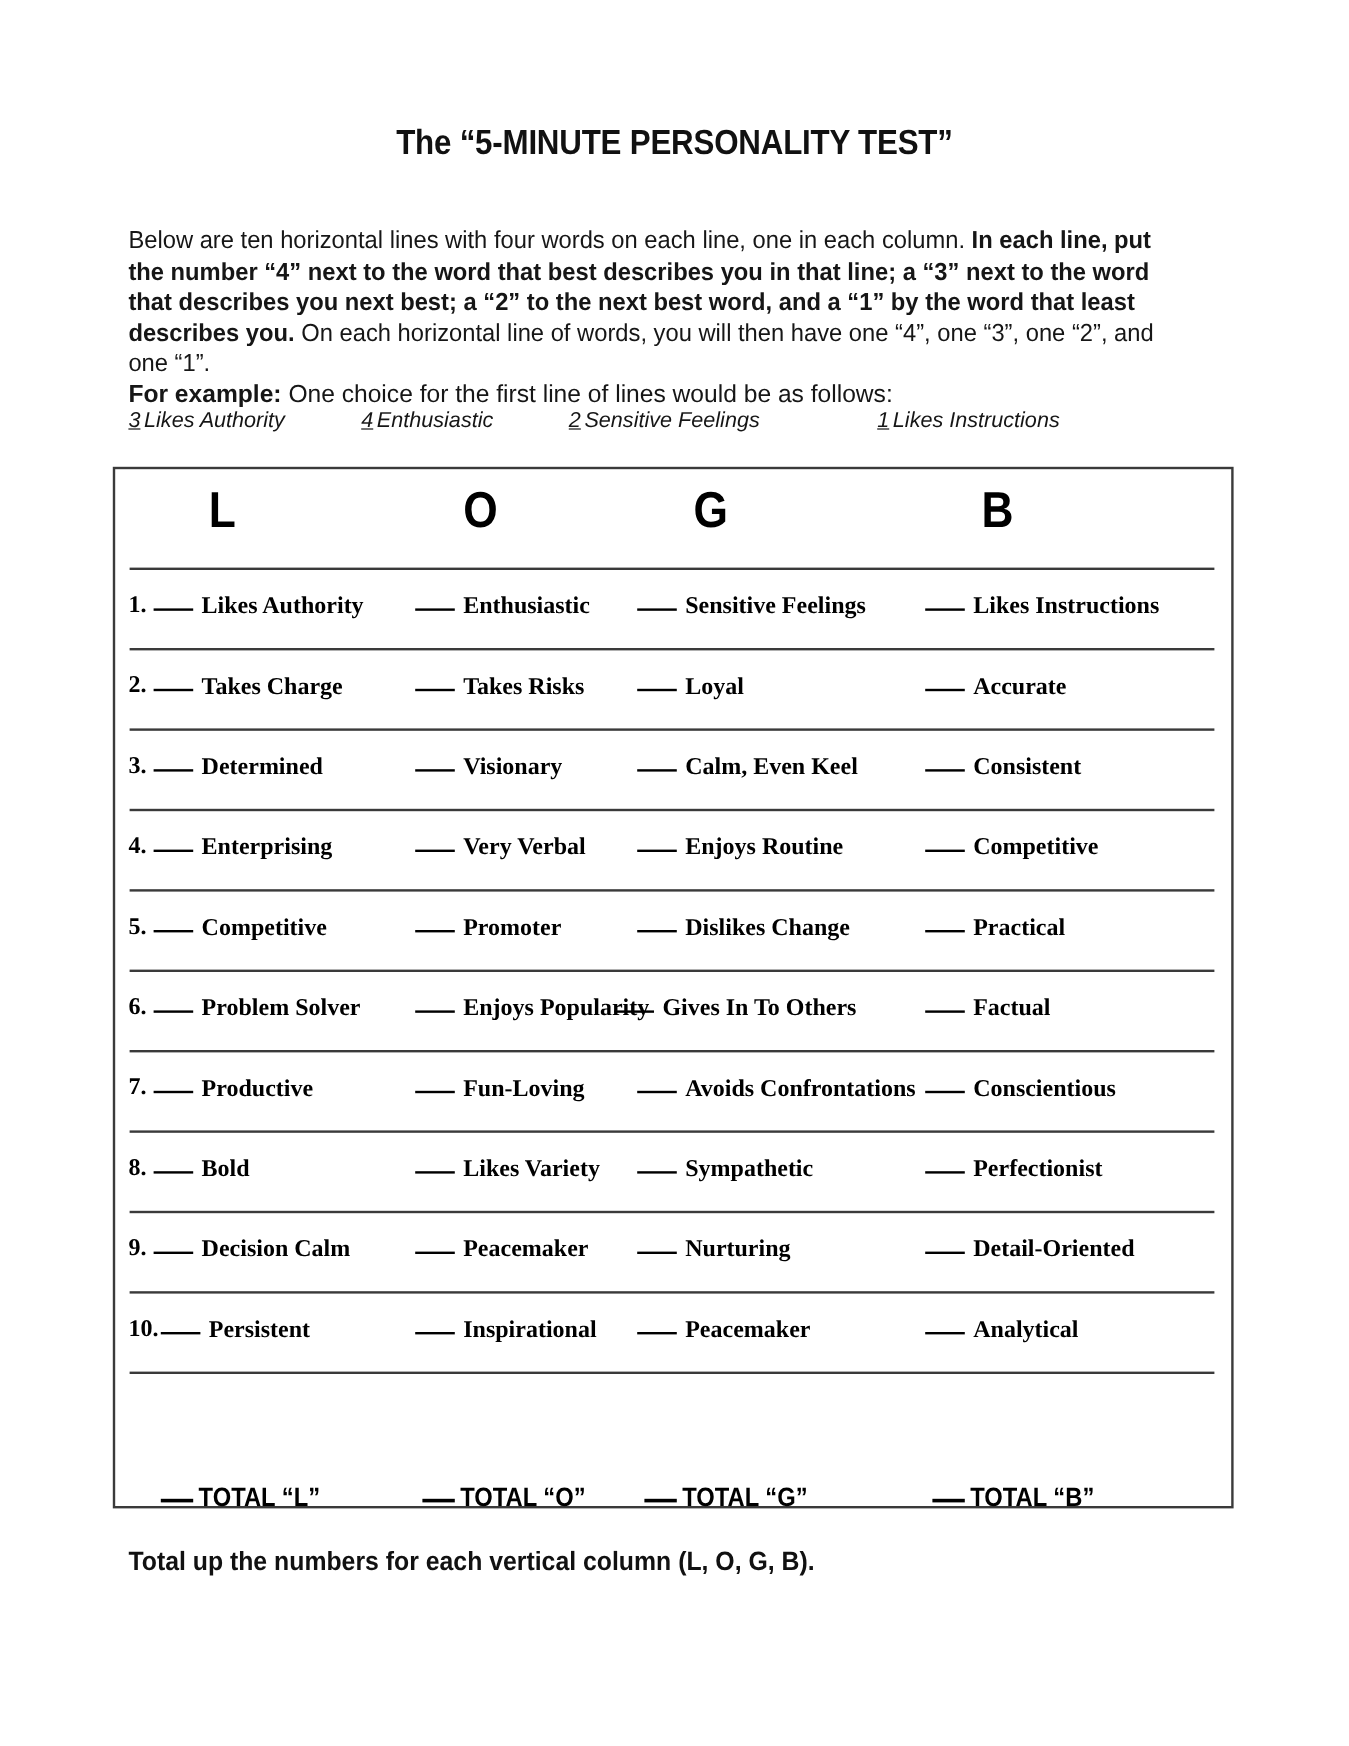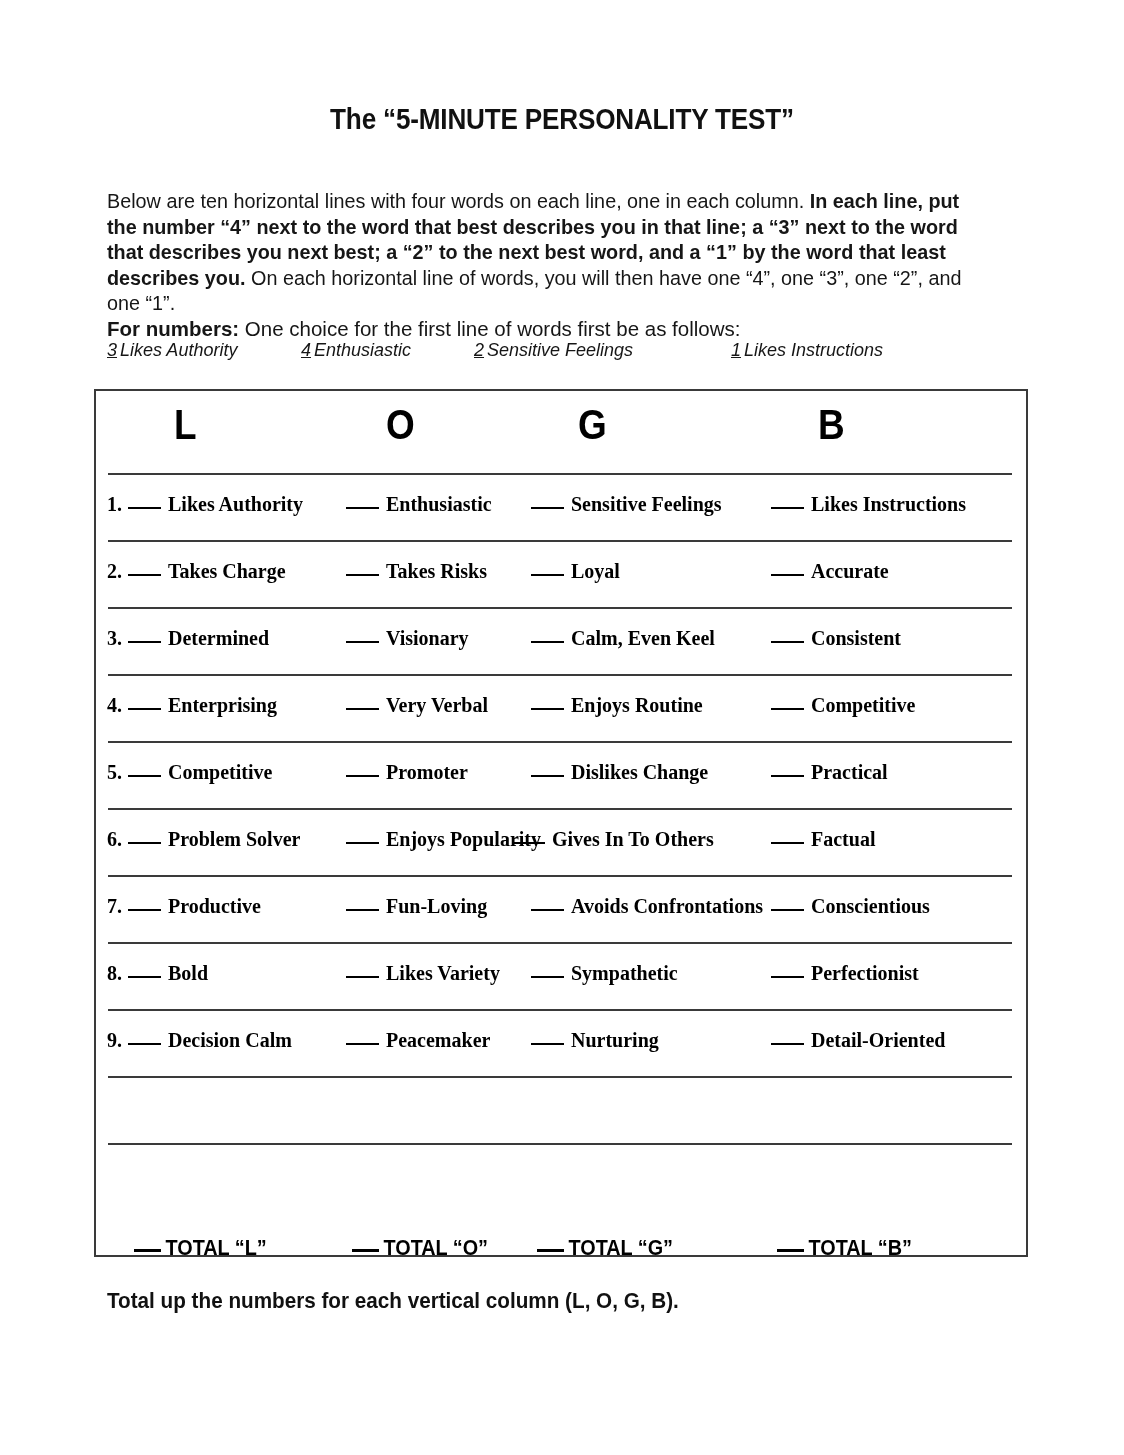--- a/index.html
+++ b/index.html
@@ -242,22 +242,22 @@
 
   <div class="doc-title">The “5-MINUTE PERSONALITY TEST”</div>
 
   <div class="intro">
     <span>Below are ten horizontal lines with four words on each line, one in each column.</span>
     <span class="b">In each line, put the number “4” next to the word that best describes you in that line; a “3” next to the word that describes you next best; a “2” to the next best word, and a “1” by the word that least describes you.</span>
     <span>On each horizontal line of words, you will then have one “4”, one “3”, one “2”, and one “1”.</span>
   </div>
 
   <div class="example-head">
-    <span class="b">For numbers:</span>
-    <span>One choice for the first line of words first be as follows:</span>
+    <span class="b">For example:</span>
+    <span>One choice for the first line of lines would be as follows:</span>
   </div>
 
   <div class="example-row">
     <span class="example-item ex-0">
       <span class="num">3</span><span>Likes Authority</span>
     </span>
     <span class="example-item ex-1">
       <span class="num">4</span><span>Enthusiastic</span>
     </span>
     <span class="example-item ex-2">
@@ -353,20 +353,27 @@
 
     <div class="trow" style="top:636px;">
       <span class="rnum">9.</span>
       <span class="cell c0"><span class="blank"></span><span>Decision Calm</span></span>
       <span class="cell c1"><span class="blank"></span><span>Peacemaker</span></span>
       <span class="cell c2"><span class="blank"></span><span>Nurturing</span></span>
       <span class="cell c3"><span class="blank"></span><span>Detail-Oriented</span></span>
     </div>
     <div class="rule" style="top:685px;"></div>
 
+    <div class="trow" style="top:703px;">
+      <span class="rnum">10.</span>
+      <span class="cell c0" style="left:38px;"><span class="blank"></span><span>Persistent</span></span>
+      <span class="cell c1"><span class="blank"></span><span>Inspirational</span></span>
+      <span class="cell c2"><span class="blank"></span><span>Peacemaker</span></span>
+      <span class="cell c3"><span class="blank"></span><span>Analytical</span></span>
+    </div>
     <div class="rule" style="top:752px;"></div>
 
     <div class="totals">
       <span class="total-item t0"><span class="blank"></span><span>TOTAL “L”</span></span>
       <span class="total-item t1"><span class="blank"></span><span>TOTAL “O”</span></span>
       <span class="total-item t2"><span class="blank"></span><span>TOTAL “G”</span></span>
       <span class="total-item t3"><span class="blank"></span><span>TOTAL “B”</span></span>
     </div>
 
   </div>

